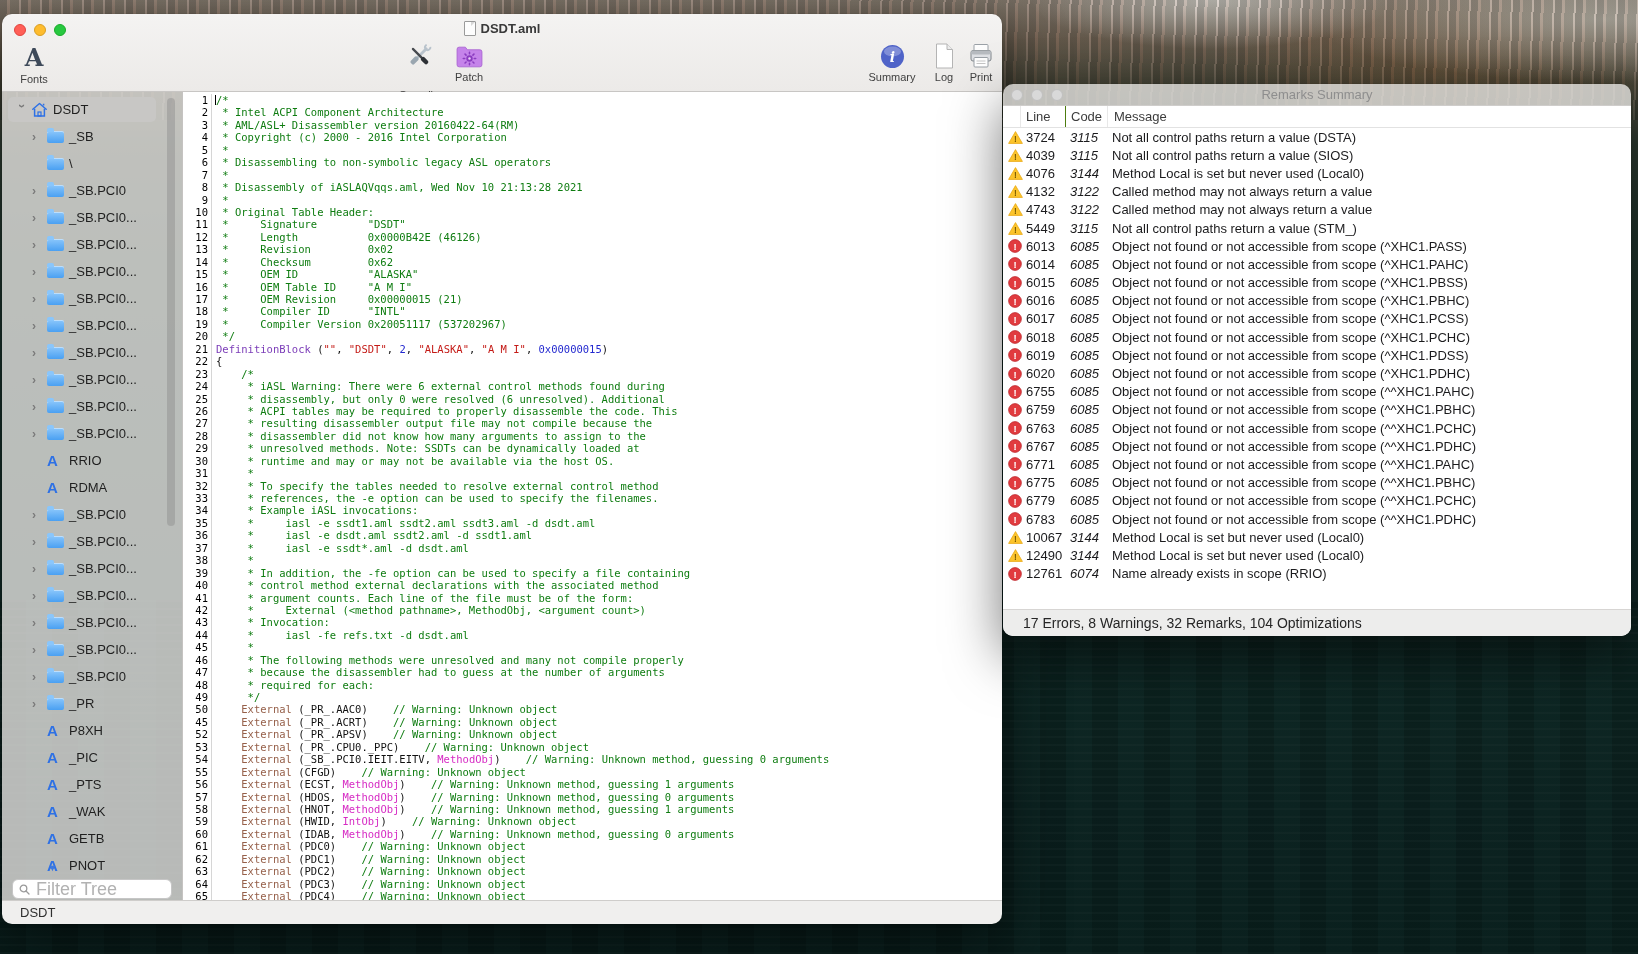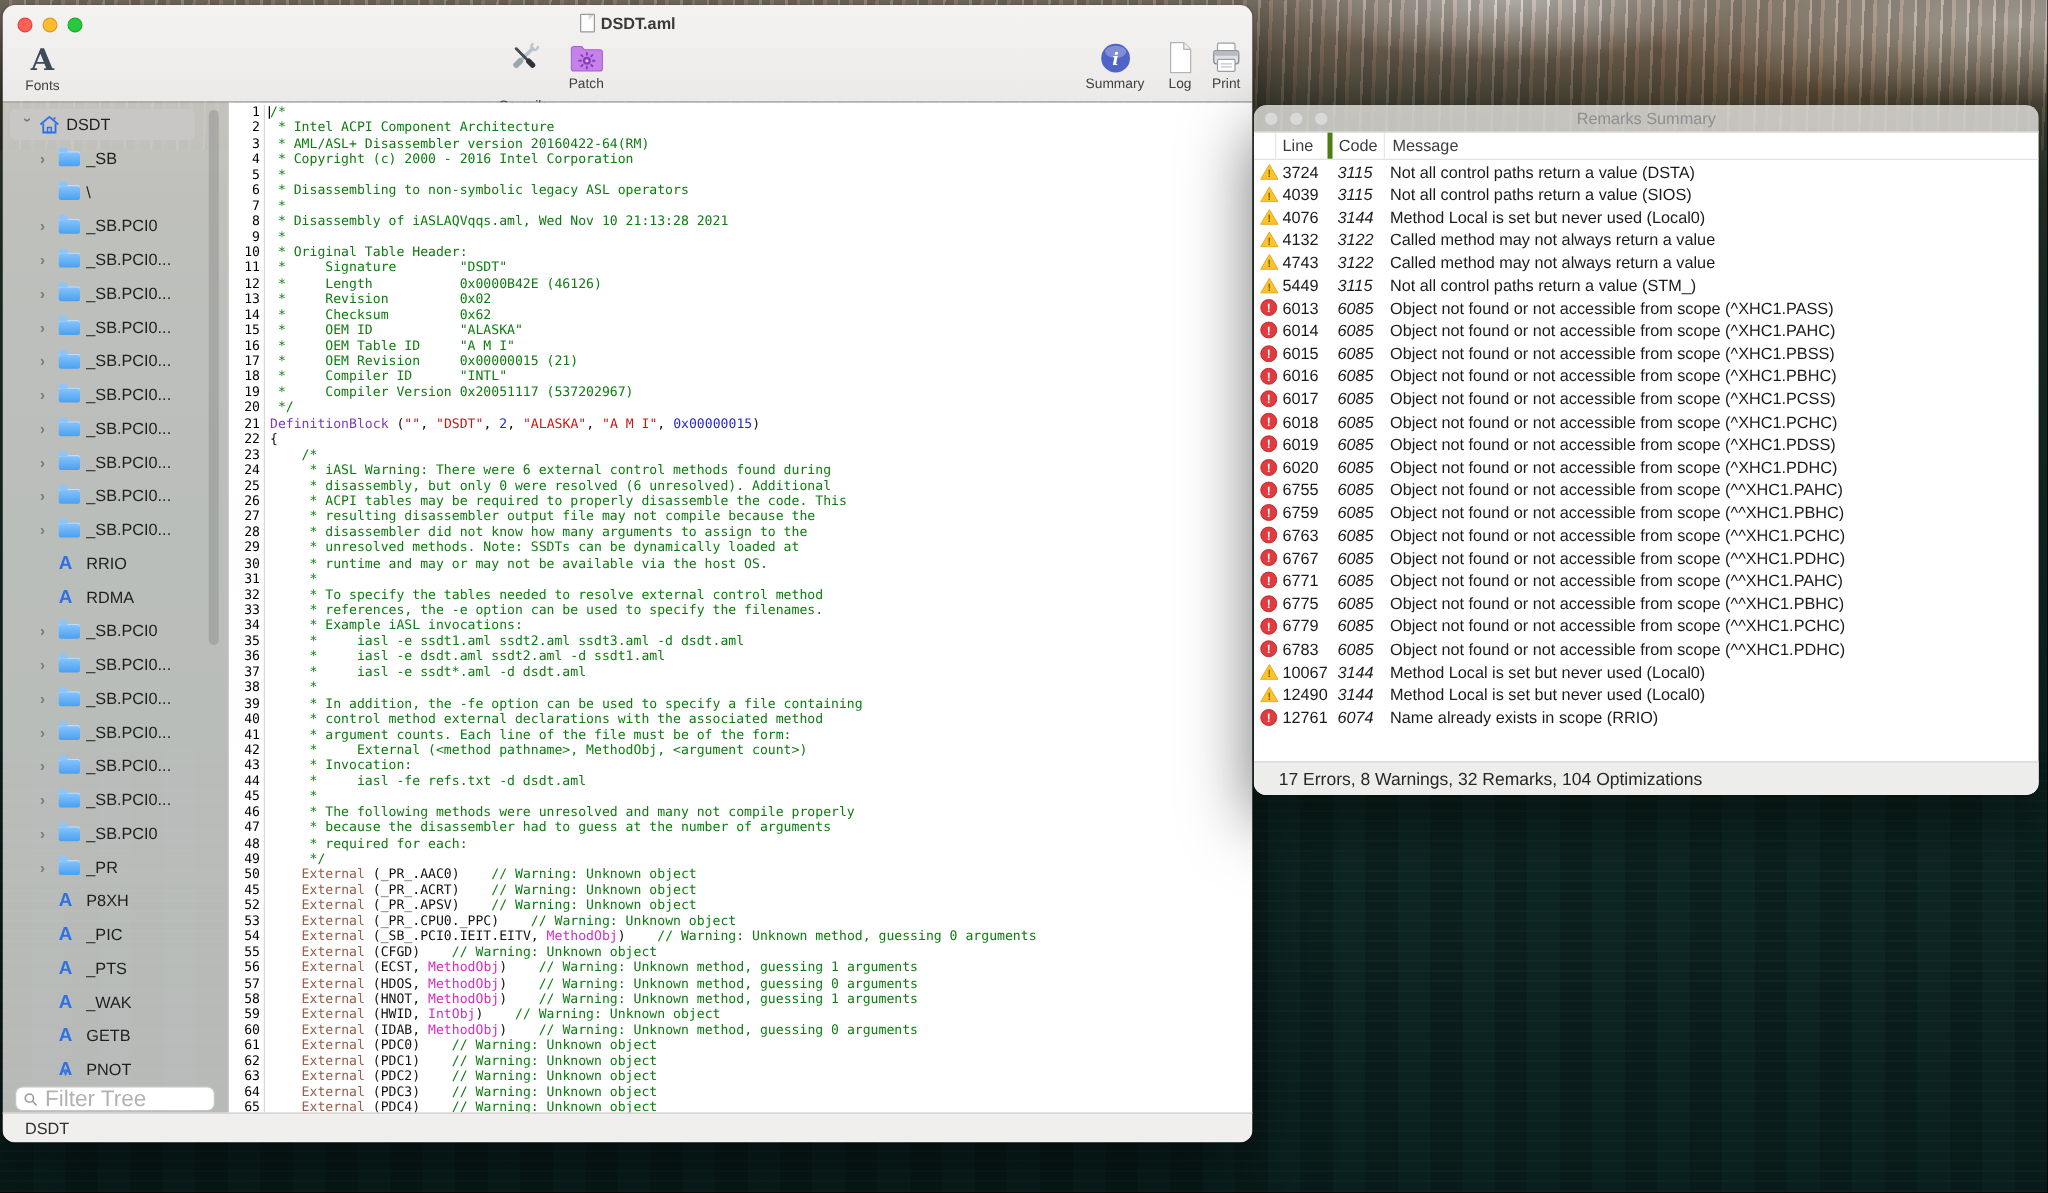--- a/index.html
+++ b/index.html
@@ -14,21 +14,21 @@
       radial-gradient(ellipse 330px 130px at 88% 7%, rgba(155,102,58,.35), transparent 70%),
       linear-gradient(180deg,#9c8b80 0%,#7d6a5c 4%,#4f4a3c 9%,#2e3b31 15%,#20342c 25%,#173029 40%,#122b27 55%,#0e2724 70%,#0c2321 85%,#0a201e 100%);}
   #wp-trees{position:absolute;left:0;top:0;right:0;height:120px;opacity:.55;
     background:repeating-linear-gradient(92deg, rgba(18,28,20,.55) 0 7px, rgba(96,72,50,.28) 7px 10px, rgba(30,42,30,.5) 10px 19px, rgba(200,190,178,.22) 19px 21px);}
   #wp-water{position:absolute;left:0;top:600px;right:0;bottom:0;opacity:.5;
     background:
       repeating-linear-gradient(180deg, rgba(255,255,255,.045) 0 2px, transparent 2px 8px),
       repeating-linear-gradient(90deg, rgba(0,0,0,.3) 0 26px, transparent 26px 52px);}
 
   
-  #main-window{position:absolute;left:2px;top:4px;width:1000px;height:910px;border-radius:10px;overflow:hidden;
+  #main-window{position:absolute;left:2px;top:14px;width:1000px;height:910px;border-radius:10px;overflow:hidden;
     box-shadow:0 22px 60px rgba(0,0,0,.55),0 0 1px rgba(0,0,0,.45);}
   .mw-header{position:absolute;left:0;top:0;right:0;height:77px;background:linear-gradient(#f4f3f2,#eceae8);border-bottom:1px solid #c8c6c4;}
   .lights{position:absolute;left:12px;top:10px;display:flex;gap:8px;}
   .light{width:12px;height:12px;border-radius:50%;}
   .l-red{background:#ff5f57;border:1px solid #e0443e;box-sizing:border-box;}
   .l-yellow{background:#febc2e;border:1px solid #d89e24;box-sizing:border-box;}
   .l-green{background:#28c840;border:1px solid #1aab29;box-sizing:border-box;}
   .mw-title{position:absolute;top:7px;left:0;right:0;display:flex;justify-content:center;align-items:center;gap:5px;
     font-size:13px;font-weight:bold;color:#3a3a3a;}
   .doc-ico{width:10px;height:13px;background:#fdfdfd;border:1px solid #9a9a9a;border-radius:1px;position:relative;display:inline-block;}
@@ -73,21 +73,21 @@
   #summary-window{position:absolute;left:1003px;top:84px;width:628px;height:552px;border-radius:10px;overflow:hidden;
     box-shadow:0 20px 55px rgba(0,0,0,.55),0 0 1px rgba(0,0,0,.4);}
   .sw-titlebar{position:absolute;left:0;top:0;right:0;height:21px;background:rgba(233,232,230,.78);border-bottom:1px solid #cfcdcb;
     display:flex;align-items:center;justify-content:center;font-size:13px;color:#8e8e8e;}
   .sw-lights{position:absolute;left:8px;top:5px;display:flex;gap:8px;}
   .sw-light{width:12px;height:12px;border-radius:50%;background:#d9d9d9;border:1px solid #c0c0c0;box-sizing:border-box;}
   .sw-body{position:absolute;left:0;top:21px;right:0;bottom:0;background:#fff;}
   .sw-header{height:22px;display:flex;align-items:center;border-bottom:1px solid #e2e2e2;font-size:13px;color:#3c3c3c;}
   .hc{height:100%;display:flex;align-items:center;box-sizing:border-box;}
   .hc-icon{width:18px;border-right:1px solid #e8e8e8;}
-  .hc-line{width:45px;padding-left:5px;border-right:4px solid #4d7c0f;}
+  .hc-line{width:45px;padding-left:5px;border-right:1px solid #4d7c0f;}
   .hc-code{width:42px;padding-left:5px;border-right:1px solid #e8e8e8;}
   .hc-msg{flex:1;padding-left:6px;}
   #summary-rows{position:absolute;left:0;top:23px;right:0;}
   .srow{height:18.2px;display:flex;align-items:center;font-size:13px;color:#1b1b1d;}
   .s-icon{width:15px;margin-left:5px;flex:none;display:flex;align-items:center;}
   .s-line{width:44px;padding-left:3px;flex:none;}
   .s-code{width:42px;flex:none;font-style:italic;}
   .s-msg{flex:1;white-space:nowrap;overflow:hidden;}
   .sw-footer{position:absolute;left:0;right:0;bottom:0;height:26px;background:#ededec;border-top:1px solid #d7d5d3;
     display:flex;align-items:center;padding-left:20px;font-size:14px;color:#262626;}

